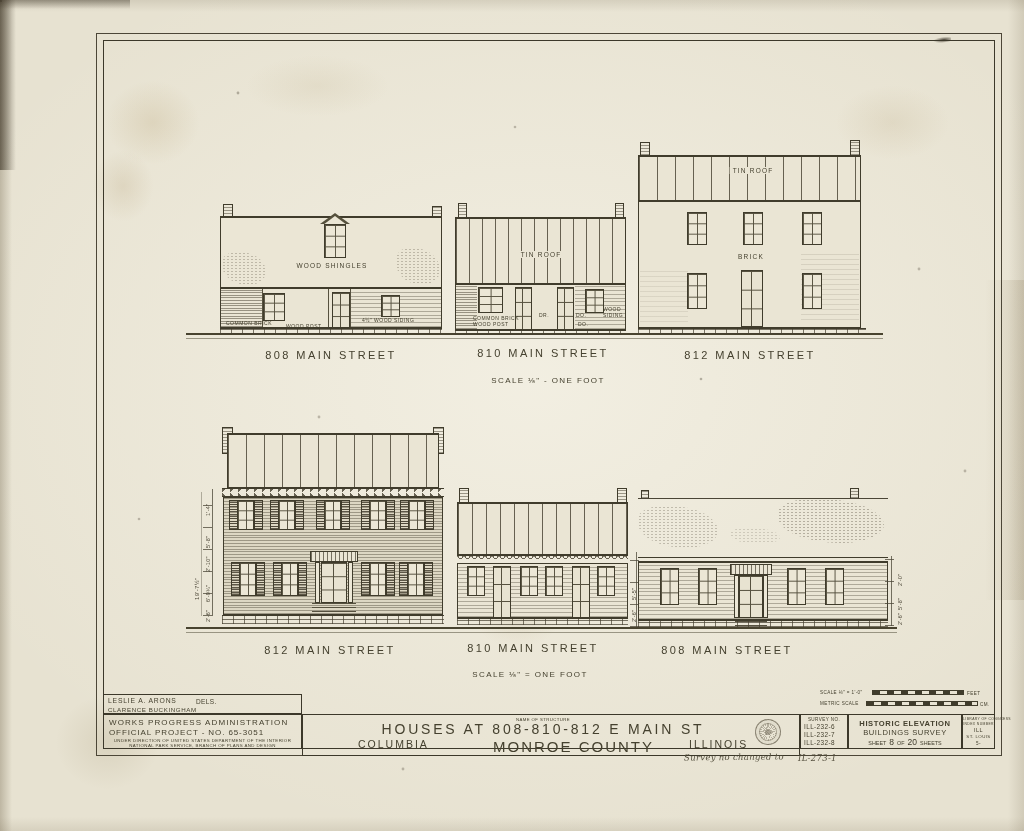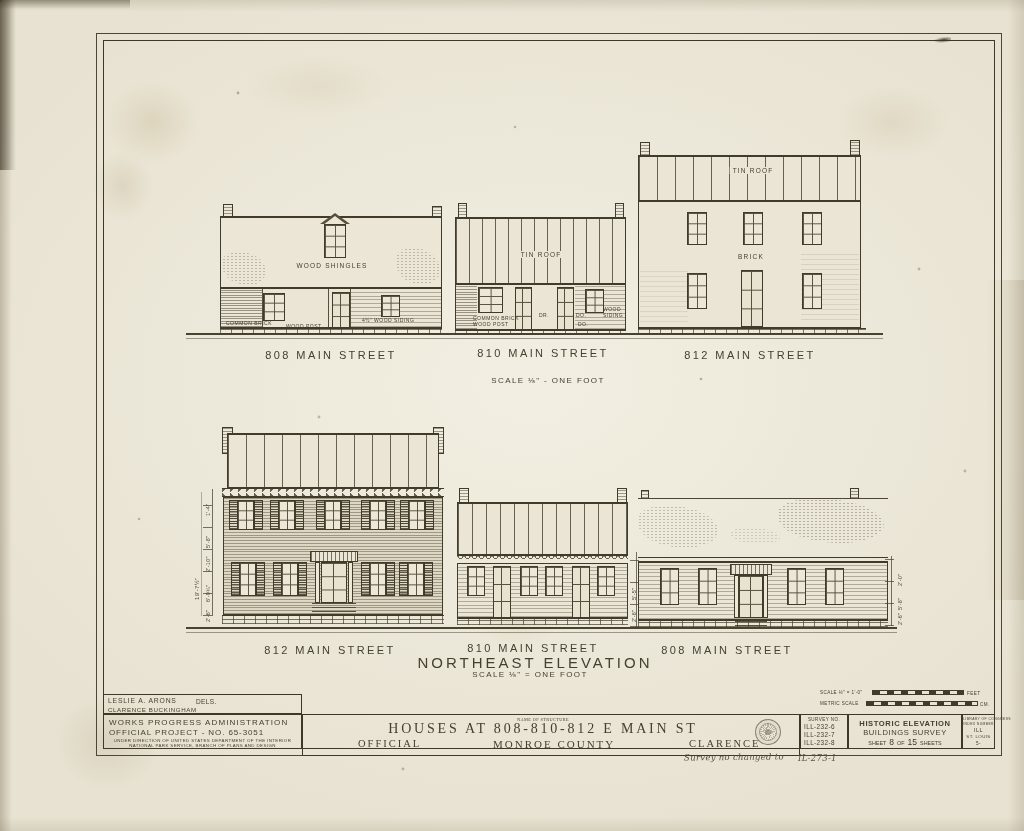--- a/index.html
+++ b/index.html
@@ -302,61 +302,60 @@
   </div>
 
   <div class="dimline" style="left:891px;top:556px;height:70px;"></div>
   <div class="ticks" style="left:885px;top:556px;height:70px;"></div>
   <div class="dimlbl" style="left:897px;top:586px;">2'-0"</div>
   <div class="dimlbl" style="left:897px;top:610px;">5'-8"</div>
   <div class="dimlbl" style="left:897px;top:625px;">2'-6"</div>
 
   <div class="lbl" style="left:330px;top:644px;">812 MAIN STREET</div>
   <div class="lbl" style="left:533px;top:642px;">810 MAIN STREET</div>
-  <div class="lbl big" style="left:535px;top:654px;">NORTHEAST ELEVATION</div>
   <div class="lbl sm" style="left:530px;top:670px;">SCALE ⅛" = ONE FOOT</div>
   <div class="lbl" style="left:727px;top:644px;">808 MAIN STREET</div>
 
   <div class="box" style="left:103px;top:694px;width:199px;height:20px;">
     <div class="tinytext" style="left:4px;top:2px;font-size:6.8px;letter-spacing:.8px;">LESLIE A. ARONS</div>
     <div class="tinytext" style="left:4px;top:10.5px;font-size:6.2px;letter-spacing:.6px;">CLARENCE BUCKINGHAM</div>
     <div class="tinytext" style="left:92px;top:3px;font-size:6.5px;">DELS.</div>
   </div>
 
   <div class="box" style="left:103px;top:714px;width:199px;height:35px;">
     <div class="tinytext" style="left:5px;top:3px;font-size:8px;letter-spacing:1.1px;">WORKS PROGRESS ADMINISTRATION</div>
     <div class="tinytext" style="left:5px;top:12.5px;font-size:8px;letter-spacing:.9px;">OFFICIAL PROJECT - NO. 65-3051</div>
     <div class="tinytext ctr" style="top:22.5px;font-size:4.4px;">UNDER DIRECTION OF UNITED STATES DEPARTMENT OF THE INTERIOR</div>
     <div class="tinytext ctr" style="top:27.5px;font-size:4.4px;">NATIONAL PARK SERVICE, BRANCH OF PLANS AND DESIGN</div>
   </div>
 
-  <div class="box" style="left:302px;top:714px;width:498px;height:42px;font-family:Liberation Serif, serif;">
+  <div class="box" style="left:302px;top:714px;width:498px;height:42px;">
     <div class="tinytext" style="left:240px;top:1.5px;transform:translateX(-50%);font-size:4.3px;">NAME OF STRUCTURE</div>
     <div class="tinytext ctr" style="top:6px;font-size:14px;letter-spacing:2.8px;padding-right:16px;color:#45412f;">HOUSES AT 808-810-812 E MAIN ST</div>
-    <div class="tinytext" style="left:55px;top:23px;font-size:10.5px;letter-spacing:2px;">OFFICIAL</div>
-    <div class="tinytext" style="left:190px;top:23px;font-size:11px;letter-spacing:2px;">MONROE COUNTY</div>
-    <div class="tinytext" style="left:386px;top:23px;font-size:10.5px;letter-spacing:2px;">CLARENCE</div>
+    <div class="tinytext" style="left:55px;top:23px;font-size:10.5px;letter-spacing:2px;">COLUMBIA</div>
+    <div class="tinytext" style="left:190px;top:23px;font-size:15px;letter-spacing:2px;">MONROE COUNTY</div>
+    <div class="tinytext" style="left:386px;top:23px;font-size:10.5px;letter-spacing:2px;">ILLINOIS</div>
     <div class="stamp" style="left:452px;top:4px;"></div>
   </div>
 
   <div class="box" style="left:800px;top:714px;width:48px;height:35px;">
     <div class="tinytext ctr" style="top:1.5px;font-size:4.6px;">SURVEY NO.</div>
     <div class="tinytext" style="left:3px;top:8px;font-size:6.4px;">ILL-232-6</div>
     <div class="tinytext" style="left:3px;top:16px;font-size:6.4px;">ILL-232-7</div>
     <div class="tinytext" style="left:3px;top:24px;font-size:6.4px;">ILL-232-8</div>
   </div>
 
   <div class="box" style="left:848px;top:714px;width:114px;height:35px;">
     <div class="tinytext ctr" style="top:3.5px;font-size:7.6px;font-weight:bold;letter-spacing:.6px;">HISTORIC ELEVATION</div>
     <div class="tinytext ctr" style="top:12.5px;font-size:7.6px;font-weight:normal;letter-spacing:.6px;">BUILDINGS SURVEY</div>
     <div class="a" style="left:0;top:22px;width:100%;display:flex;justify-content:center;align-items:baseline;gap:3px;">
       <span class="a" style="position:static;font-size:5.4px;">SHEET</span>
       <span class="a" style="position:static;font-size:8.5px;">8</span>
       <span class="a" style="position:static;font-size:5.4px;">OF</span>
-      <span class="a" style="position:static;font-size:8.5px;">15</span>
+      <span class="a" style="position:static;font-size:8.5px;">20</span>
       <span class="a" style="position:static;font-size:5.4px;">SHEETS</span>
     </div>
   </div>
 
   <div class="box" style="left:962px;top:714px;width:33px;height:35px;">
     <div class="tinytext ctr" style="top:2px;font-size:3.4px;">LIBRARY OF CONGRESS</div>
     <div class="tinytext ctr" style="top:6.5px;font-size:3.4px;">INDEX NUMBER</div>
     <div class="tinytext ctr" style="top:12px;font-size:5.5px;">ILL</div>
     <div class="tinytext ctr" style="top:19px;font-size:4.4px;">ST. LOUIS</div>
     <div class="tinytext ctr" style="top:25.5px;font-size:4.6px;">5-</div>

